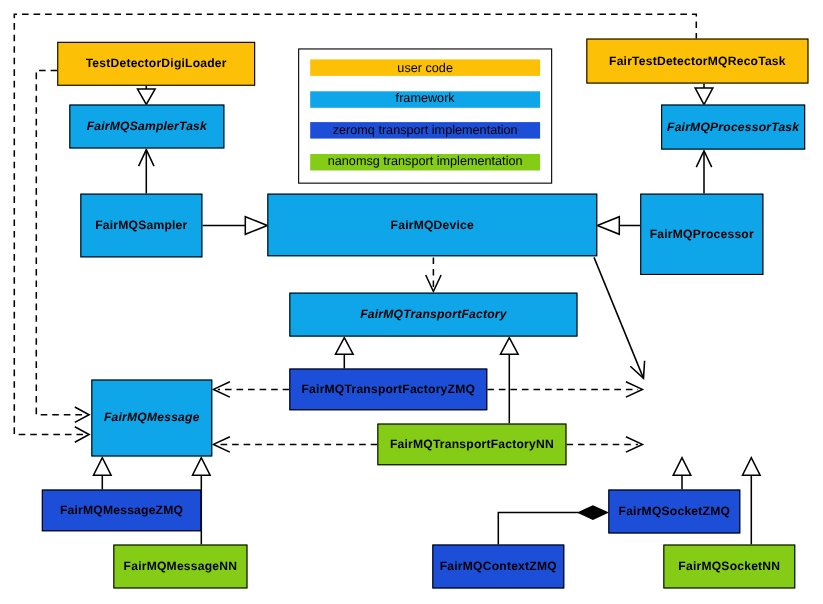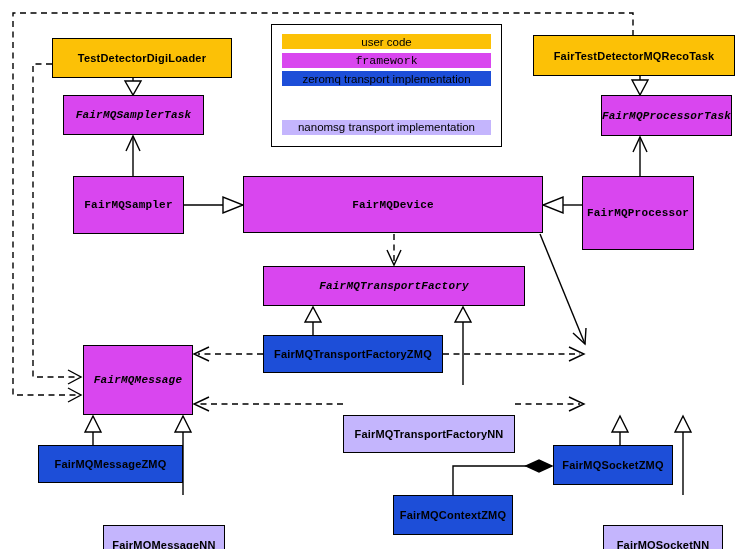--- a/index.html
+++ b/index.html
@@ -4,24 +4,24 @@
 <style>
   html,body{margin:0;padding:0;background:#fff;}
   #canvas{position:relative;width:748px;height:549px;background:#ffffff;overflow:hidden;
           font-family:"Liberation Sans",sans-serif;}
   #edges{position:absolute;left:0;top:0;}
   .node{position:absolute;box-sizing:border-box;border:1.4px solid #000;
         display:flex;align-items:center;justify-content:center;text-align:center;
         font-weight:bold;font-size:11px;letter-spacing:.2px;color:#000;}
   .abstract{font-style:italic;}
   .gold{background:#fcc106;}
-  .blue{background:#d946ef;font-family:Liberation Mono, monospace;}
+  .blue{background:#0ea5e9;}
   .red{background:#1d4ed8;}
-  .green{background:#c4b5fd;margin-top:30px;}
-  .legend{position:absolute;left:271px;top:24px;width:231px;height:123px;
+  .green{background:#84cc16;}
+  .legend{position:absolute;left:271px;top:44px;width:231px;height:123px;
           box-sizing:border-box;border:1.4px solid #000;background:#fff;
           display:flex;flex-direction:column;justify-content:space-between;
           padding:9px 10px 11px 10px;}
   .legend-bar{height:15px;display:flex;align-items:center;justify-content:center;
               font-size:11.5px;color:#000;}
 </style>
 </head>
 <body>
 
 <div id="canvas">

